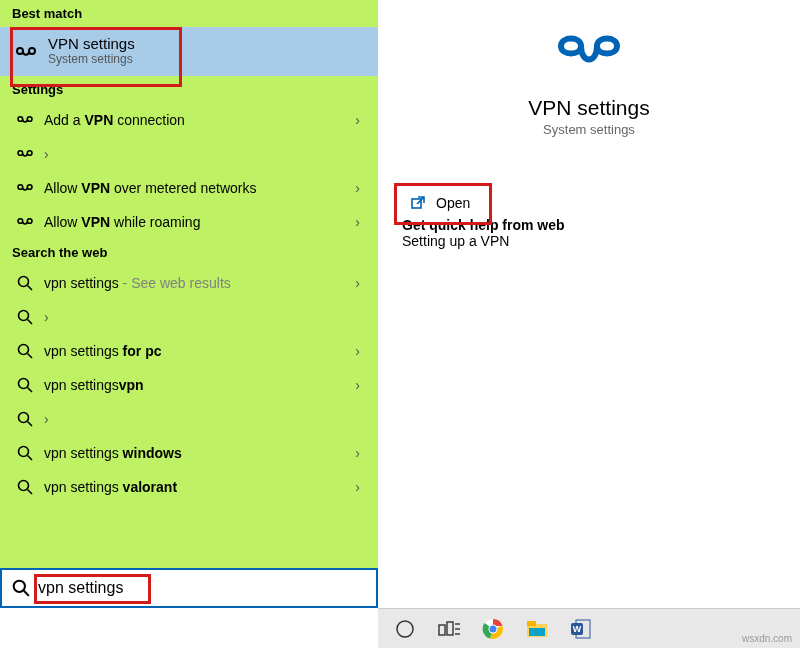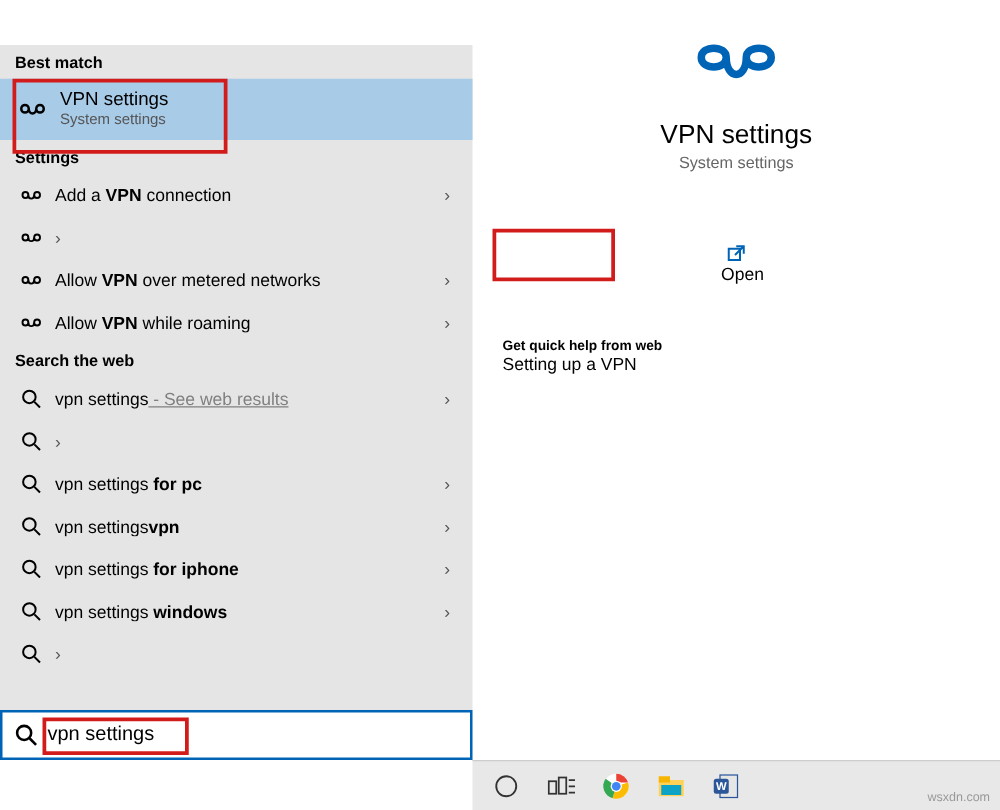--- a/index.html
+++ b/index.html
@@ -9,25 +9,24 @@
     color: #000;
     background: #fff;
     width: 800px;
     height: 648px;
     overflow: hidden;
     position: relative;
   }
   .container { display: flex; width: 100%; height: 608px; }
   .left-pane {
     width: 378px;
-    background: #e5e5e5;
+    background: #bef264;
     display: flex;
     flex-direction: column;
     position: relative;
-    margin-top: 36px;
   }
   .right-pane {
     flex: 1;
     background: #fff;
     padding: 20px 24px 0 24px;
     display: flex;
     flex-direction: column;
   }
   .section-header {
     font-weight: 600;
@@ -52,21 +51,20 @@
   .best-match-title { font-size: 15px; color: #000; }
   .best-match-sub { font-size: 12px; color: #555; }
   .highlight-red-bm {
     position: absolute;
     border: 3px solid #d21c1c;
     left: 10px; top: 0px; width: 172px; height: 60px;
     pointer-events: none;
   }
   .list-item {
     display: flex;
-    align-items: center;
     padding: 9px 12px;
     position: relative;
     cursor: default;
   }
   .list-item .icon-wrap {
     width: 26px;
     display: flex;
     justify-content: center;
     margin-right: 6px;
   }
@@ -75,21 +73,21 @@
     font-size: 14px;
     color: #000;
     white-space: nowrap;
     overflow: hidden;
   }
   .chev {
     color: #555;
     font-size: 14px;
     padding-right: 6px;
   }
-  .sub-gray { color: #808080; text-decoration: underline; }
+  .sub-gray { color: #808080; }
   .label b { font-weight: 700; }
   .search-bar {
     position: absolute;
     left: 0; bottom: 0;
     width: 378px;
     height: 40px;
     background: #fff;
     border: 2px solid #0064b6;
     display: flex;
     align-items: center;
@@ -120,30 +118,29 @@
     font-size: 13px;
     color: #666;
     margin-top: 2px;
   }
   .open-row {
     display: flex;
     align-items: center;
     margin-top: 52px;
     position: relative;
     padding: 6px 8px;
-    flex-direction: column;
   }
   .open-label { font-size: 14px; margin-left: 10px; }
   .highlight-red-open {
     position: absolute;
     border: 3px solid #d21c1c;
     left: -8px; top: -6px; width: 98px; height: 42px;
     pointer-events: none;
   }
-  .help-hdr { font-weight: 600; font-size: 11px; margin-top: 38px; }
+  .help-hdr { font-weight: 600; font-size: 14px; }
   .help-item { font-size: 14px; }
   
   .taskbar {
     position: absolute;
     left: 378px;
     right: 0;
     bottom: 0;
     height: 40px;
     background: #e8e8e8;
     border-top: 1px solid #ccc;
@@ -264,40 +261,40 @@
       <div class="label"><span>vpn settings</span><b>vpn</b></div>
       <div class="chev">›</div>
     </div>
     <div class="list-item">
       <div class="icon-wrap">
         <svg width="16" height="16" viewBox="0 0 16 16">
             <circle cx="6.5" cy="6.5" r="5" stroke="#000" stroke-width="1.6" fill="none"></circle>
             <line x1="10.5" y1="10.5" x2="15" y2="15" stroke="#000" stroke-width="1.6"></line>
           </svg>
       </div>
-      <div class="label"><span>vpn settings </span><b>for iphone</b></div>
       <div class="chev">›</div>
     </div>
     <div class="list-item">
       <div class="icon-wrap">
         <svg width="16" height="16" viewBox="0 0 16 16">
             <circle cx="6.5" cy="6.5" r="5" stroke="#000" stroke-width="1.6" fill="none"></circle>
             <line x1="10.5" y1="10.5" x2="15" y2="15" stroke="#000" stroke-width="1.6"></line>
           </svg>
       </div>
       <div class="label"><span>vpn settings </span><b>windows</b></div>
       <div class="chev">›</div>
     </div>
     <div class="list-item">
       <div class="icon-wrap">
         <svg width="16" height="16" viewBox="0 0 16 16">
             <circle cx="6.5" cy="6.5" r="5" stroke="#000" stroke-width="1.6" fill="none"></circle>
             <line x1="10.5" y1="10.5" x2="15" y2="15" stroke="#000" stroke-width="1.6"></line>
           </svg>
       </div>
+      <div class="label"><span>vpn settings </span><b>valorant</b></div>
       <div class="chev">›</div>
     </div>
 
     <div class="search-bar">
       <span class="search-icon">
         <svg width="18" height="18" viewBox="0 0 16 16">
             <circle cx="6.5" cy="6.5" r="5" stroke="#000" stroke-width="1.8" fill="none"></circle>
             <line x1="10.5" y1="10.5" x2="15" y2="15" stroke="#000" stroke-width="1.8"></line>
           </svg>
       </span>

